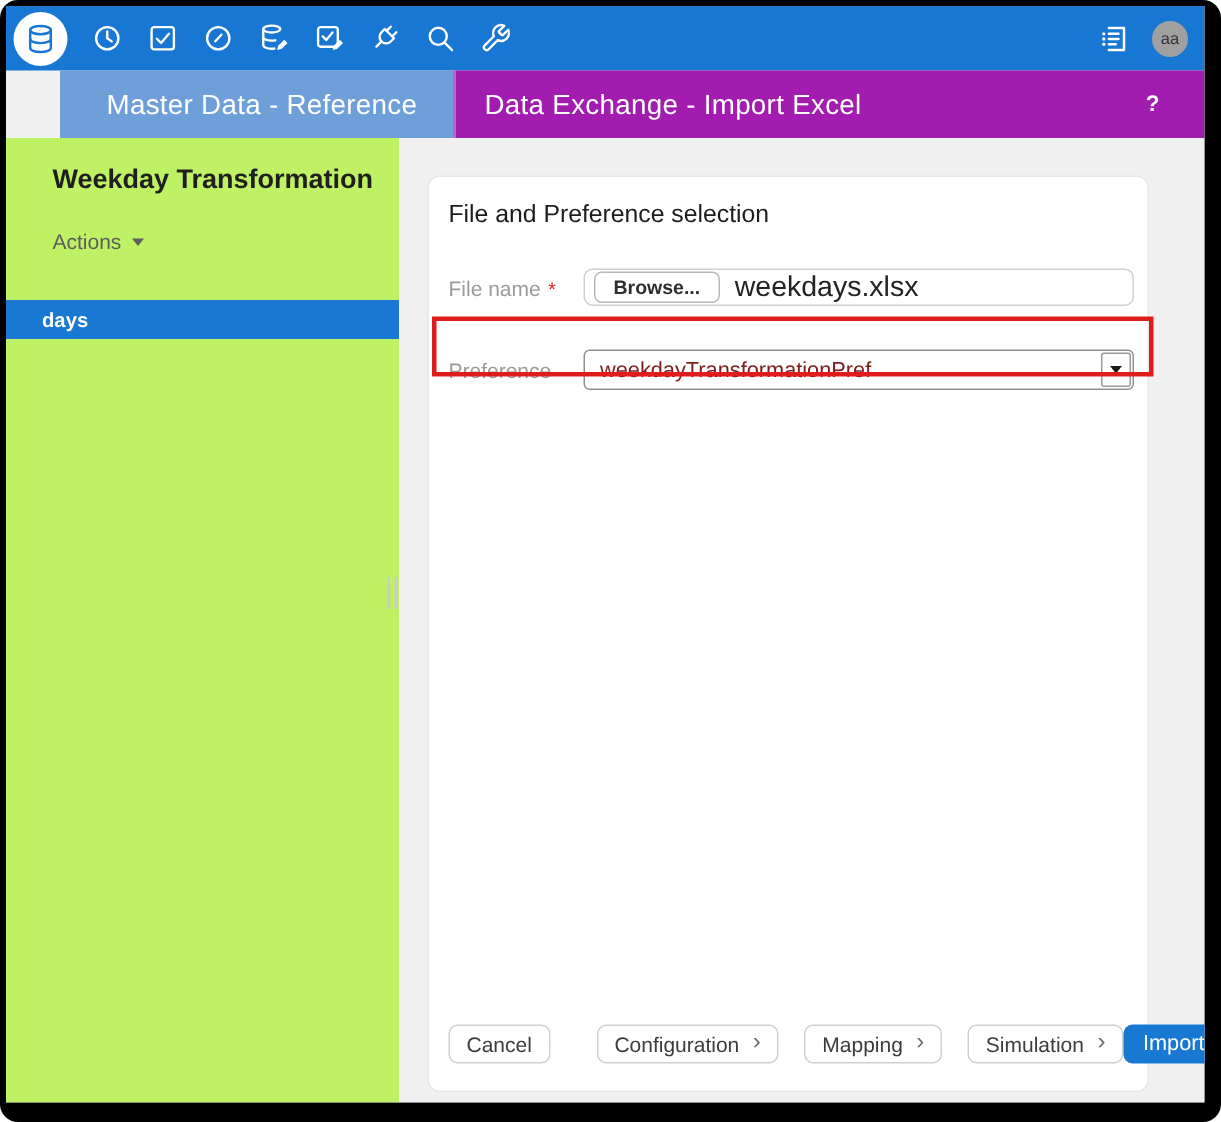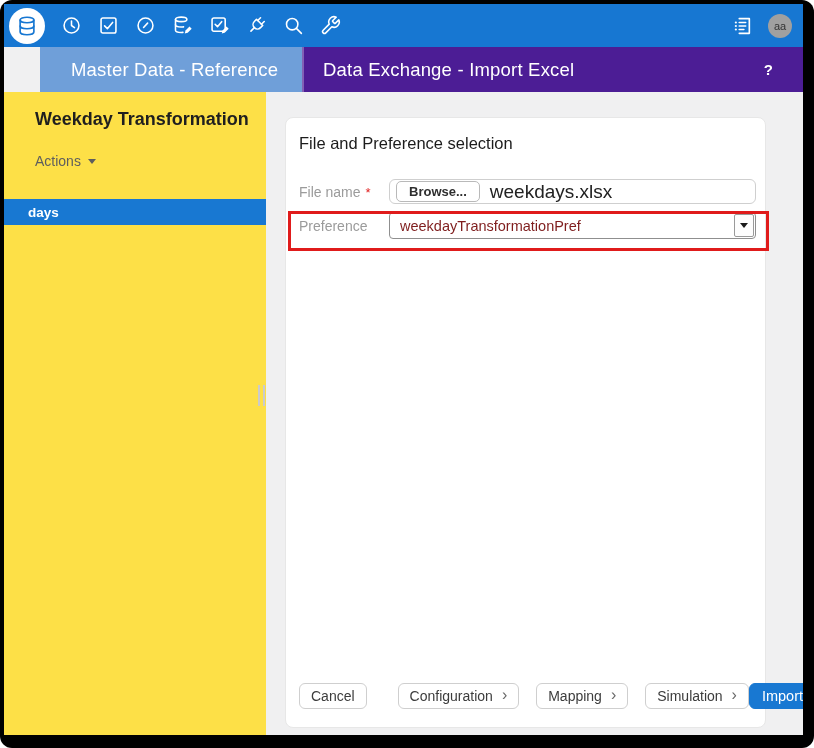--- a/index.html
+++ b/index.html
@@ -13,42 +13,42 @@
   .tb-active svg { width:22px; height:22px; }
   .tb-icon { width:21px; height:21px; color:#fff; margin-left:16px; cursor:pointer; flex:0 0 auto; }
   .tb-icon svg { width:100%; height:100%; }
   .tb-right { margin-left:auto; display:flex; align-items:center; gap:15px; margin-right:11px; }
   .tb-right .tb-icon { margin-left:0; width:22px; height:22px; }
   .avatar { width:24px; height:24px; border-radius:50%; background:#a0a0a0; color:#333; font-size:11px; display:flex; align-items:center; justify-content:center; cursor:pointer; }
 
   
   .header { height:45px; display:flex; flex:0 0 auto;margin-left:36px; }
   .header-left { width:262px; background:#6f9fd9; display:flex; align-items:center; padding-left:31px; flex:0 0 auto; }
-  .header-right { flex:1; background:#4c1d95; border-left:2px solid rgba(255,255,255,.30); display:flex; align-items:center; padding-left:19px; position:relative; }
+  .header-right { flex:1; background:#a21caf; border-left:2px solid rgba(255,255,255,.30); display:flex; align-items:center; padding-left:19px; position:relative; }
   .header-title { color:#fff; font-size:18.5px; font-weight:400; letter-spacing:.2px; white-space:nowrap; }
   .help { position:absolute; right:30px; top:0; height:100%; display:flex; align-items:center; color:#fff; font-size:15px; font-weight:700; cursor:pointer; }
 
   
   .body { flex:1; display:flex; min-height:0; }
-  .sidebar { width:262px; background:#fde047; flex:0 0 auto; position:relative; }
+  .sidebar { width:262px; background:#bef264; flex:0 0 auto; position:relative; }
   .sidebar-title { margin:17px 0 0 31px; font-size:18px; font-weight:700; color:#1f1f1f; white-space:nowrap; }
   .actions { margin:23px 0 0 31px; color:#5e5e5e; font-size:14px; display:inline-flex; align-items:center; gap:7px; cursor:pointer; }
   .caret-down { width:0; height:0; border-left:4.5px solid transparent; border-right:4.5px solid transparent; border-top:5px solid #5e5e5e; display:inline-block; }
   .side-list { margin-top:29px; }
   .side-item { height:26px; display:flex; align-items:center; padding-left:24px; font-size:13.5px; color:#333; cursor:pointer; }
   .side-item.selected { background:#1878d2; color:#fff; font-weight:700; }
   .resize-handle { position:absolute; right:1px; top:293px; height:21px; width:7px; border-left:2px solid #cbcbcb; border-right:2px solid #cbcbcb; cursor:col-resize; }
 
   
   .main { flex:1; background:#f0f0f1; display:flex; flex-direction:column; min-width:0; }
   .card { position:relative; margin:25px 0 0 19px; width:481px; height:611px; background:#fff; border:1px solid #e7e7e7; border-radius:8px; display:flex; flex-direction:column; overflow:visible; flex:0 0 auto; }
   .card-title { margin:16px 13px 0 13px; font-size:16.5px; color:#1c1c1c; }
   .form-row { display:flex; align-items:center; margin:0 9px 0 13px; }
   .row-file { margin-top:26px; }
-  .row-pref { margin-top:8px; }
+  .row-pref { margin-top:29px; }
   .form-label { width:90px; flex:0 0 auto; color:#9b9b9b; font-size:14px; }
   .req { color:#e02020; margin-left:5px; font-size:13px; }
   .file-input { flex:1; height:25px; border:1px solid #cfcfcf; border-radius:6px; background:#fff; display:flex; align-items:center; min-width:0; }
   .browse-btn { margin-left:6px; height:21px; padding:0 12px; border:1px solid #b9b9b9; border-radius:5px; background:#fff; font-weight:700; font-size:13px; color:#2e2e2e; display:flex; align-items:center; cursor:pointer; white-space:nowrap; }
   .file-value { margin-left:10px; font-size:19px; color:#222; white-space:nowrap; }
   .combo { flex:1; height:27px; border:1px solid #8f8f8f; border-radius:4px; background:#fff; display:flex; align-items:center; position:relative; min-width:0; cursor:pointer; }
   .combo-value { margin-left:10px; font-size:14.5px; color:#7f1d1d; white-space:nowrap; }
   .combo-btn { position:absolute; right:1px; top:1px; bottom:1px; width:20px; border:1px solid #9a9a9a; border-radius:2px; background:#fdfdfd; display:flex; align-items:center; justify-content:center; cursor:pointer; }
   .combo-caret { width:0; height:0; border-left:4px solid transparent; border-right:4px solid transparent; border-top:5px solid #1a1a1a; }
   .red-annotation { position:absolute; left:2px; top:93px; width:481px; height:40px; border:3px solid #e01b1b; pointer-events:none; z-index:4; }

